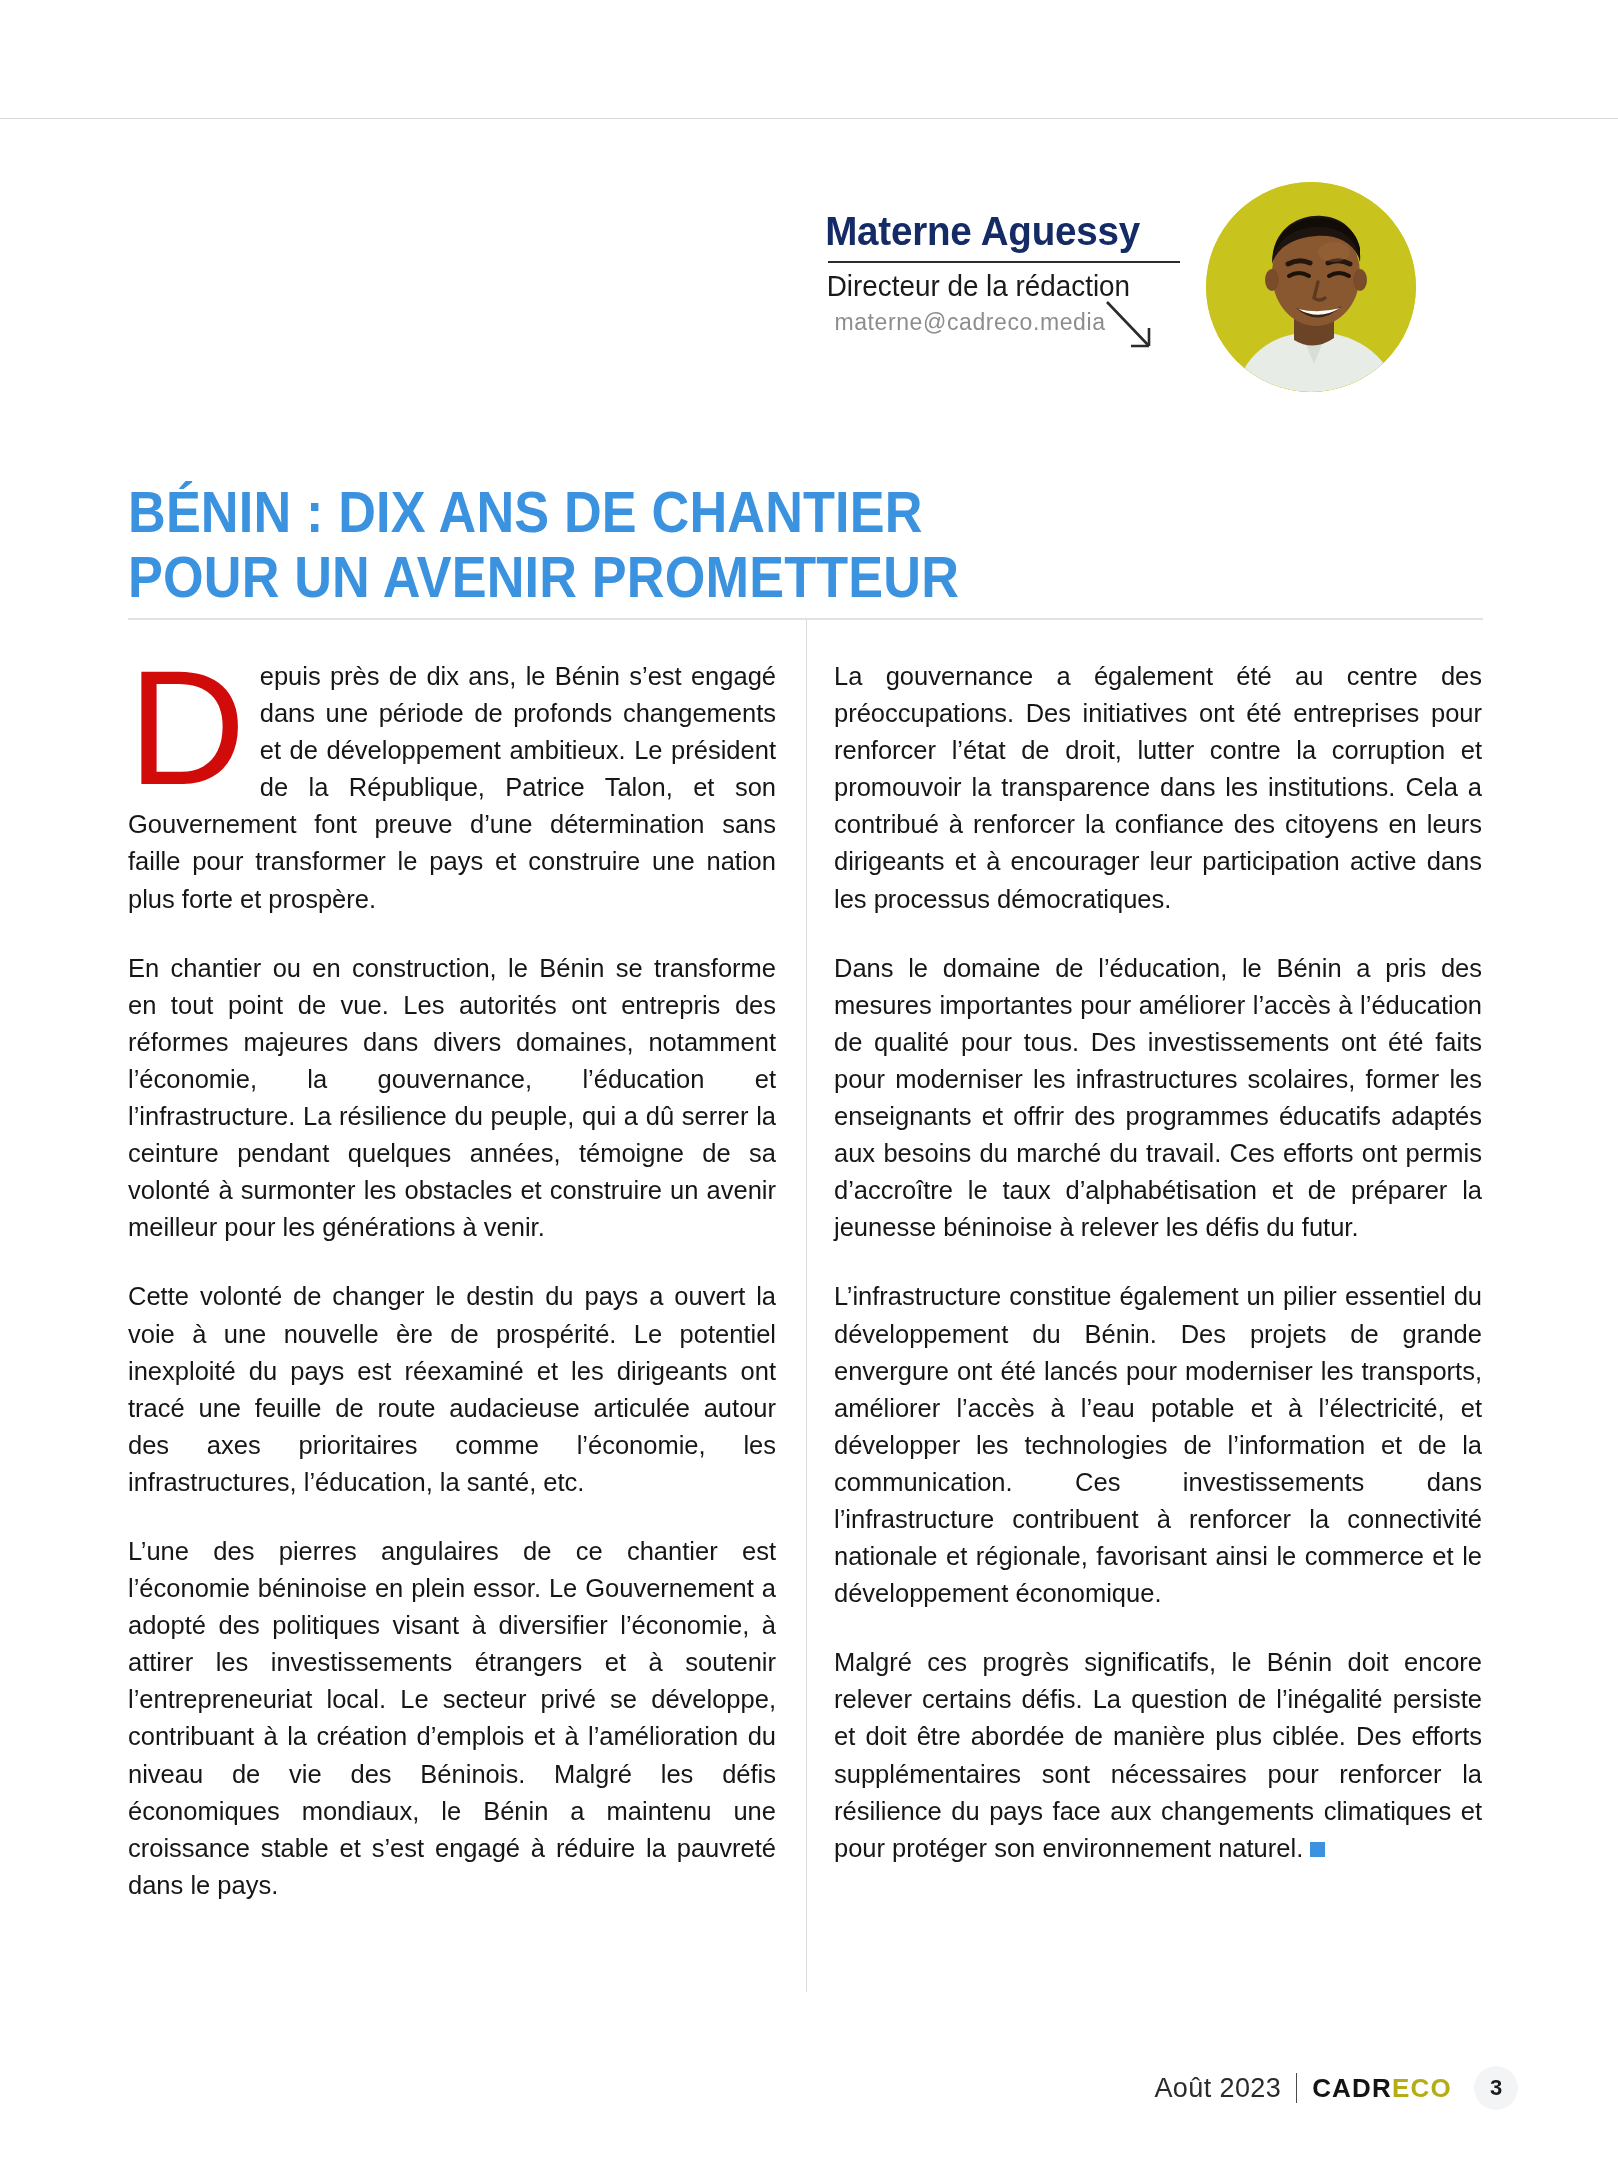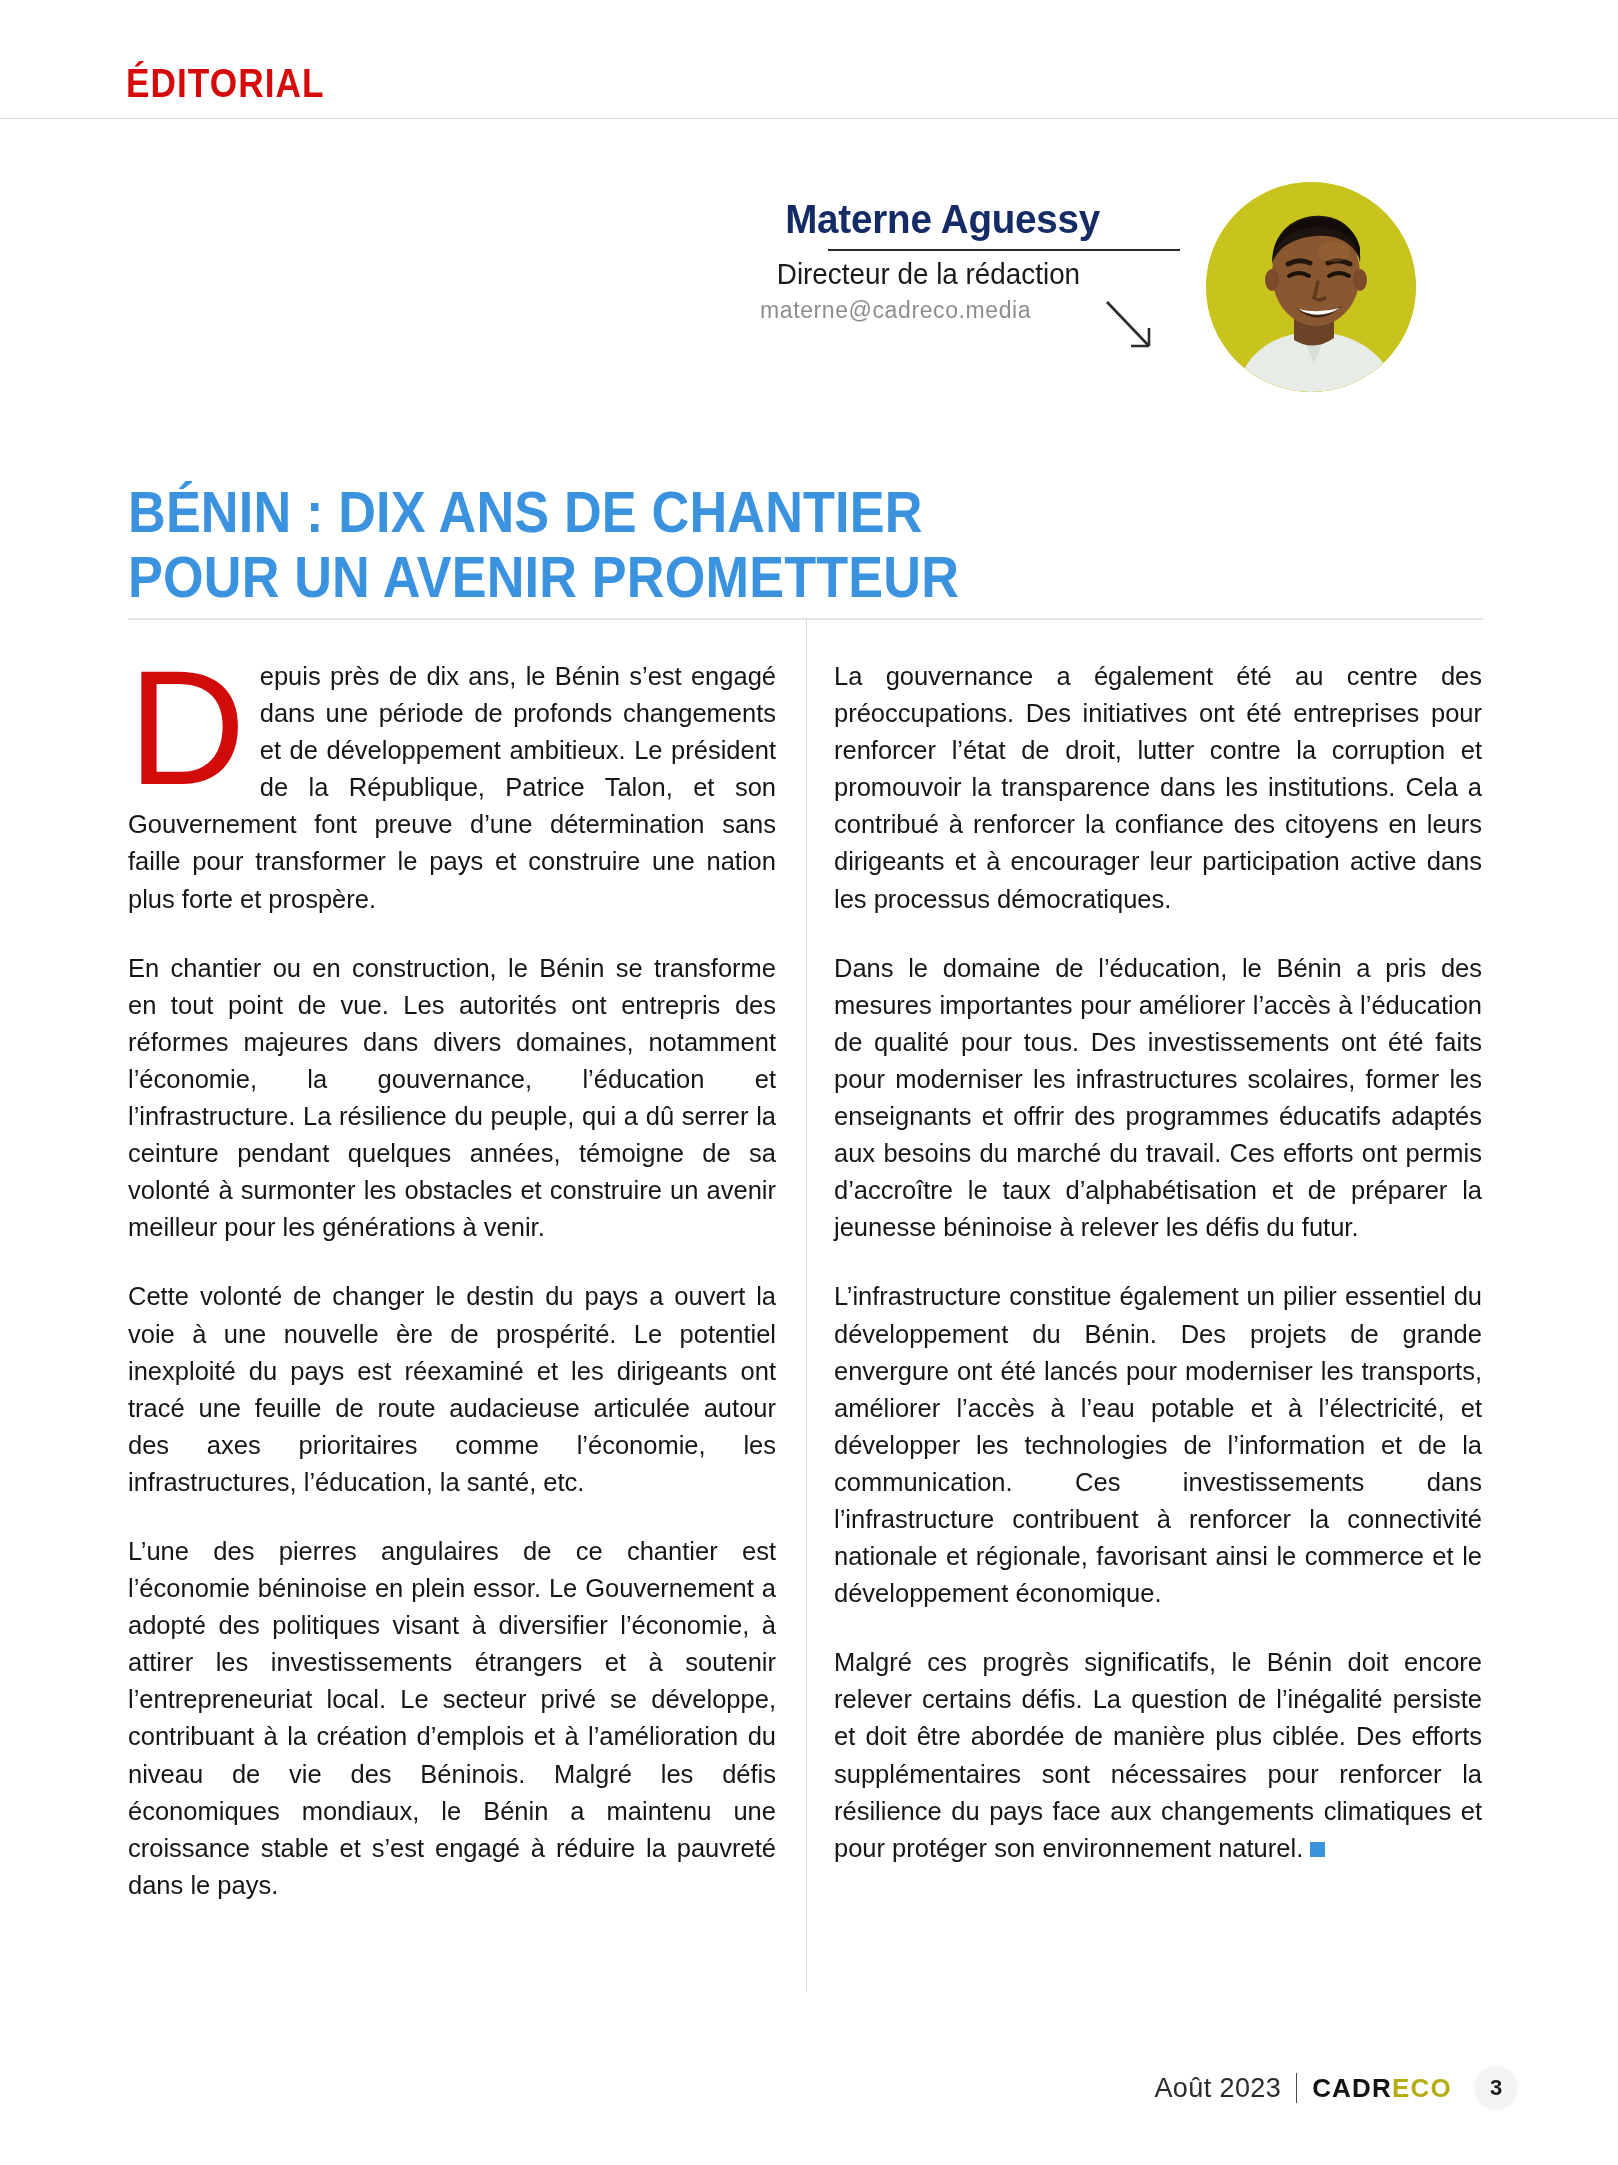--- a/index.html
+++ b/index.html
@@ -52,23 +52,23 @@
     top: 118px;
     width: 1618px;
     height: 1px;
     background: #d8d8d8;
   }
 
   
   .author-block {
     position: absolute;
     left: 760px;
-    top: 198px;
+    top: 210px;
     width: 420px;
-    text-align: left;
+    text-align: center;
   }
   .author-name {
     font-family: "Liberation Sans Narrow", "Liberation Sans", sans-serif;
     font-weight: 700;
     font-size: 41px;
     line-height: 1.05;
     color: #152b66;
     letter-spacing: -0.2px;
     transform: scaleX(0.94);
     transform-origin: right center;
@@ -252,23 +252,20 @@
     font-weight: 700;
     font-size: 22px;
     color: #1a1a1a;
   }
 </style>
 </head>
 <body>
 
 <div class="page">
 
-  <div class="kicker-bar">
-    <div class="kicker-label">ÉDITORIAL</div>
-  </div>
   <div class="kicker-rule"></div>
 
   <div class="author-block">
     <div class="author-name">Materne Aguessy</div>
     <div class="author-rule"></div>
     <div class="author-role">Directeur de la rédaction</div>
     <div class="author-email">materne@cadreco.media</div>
   </div>
 
   <div class="author-arrow">

